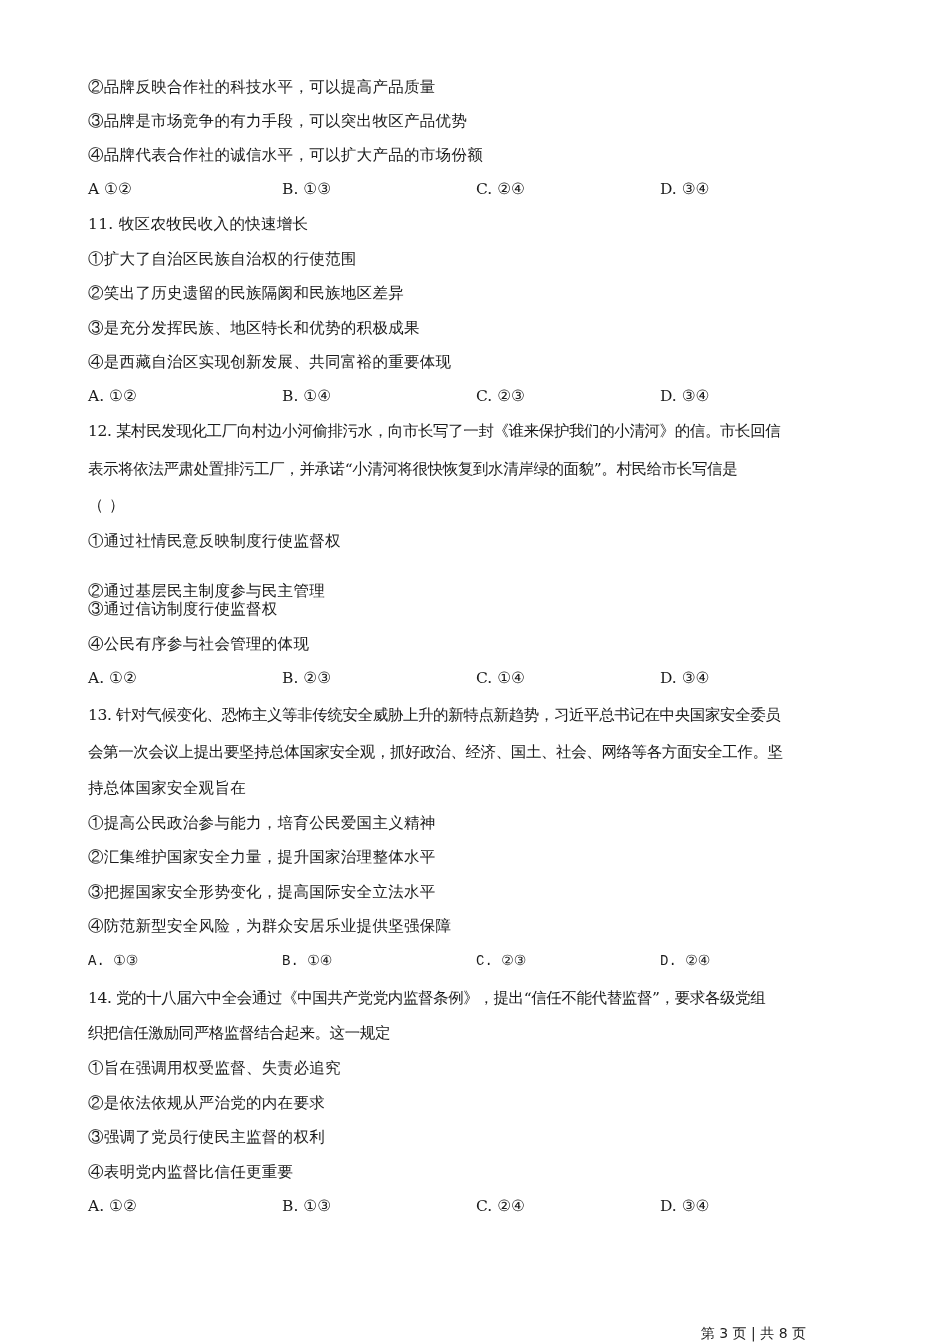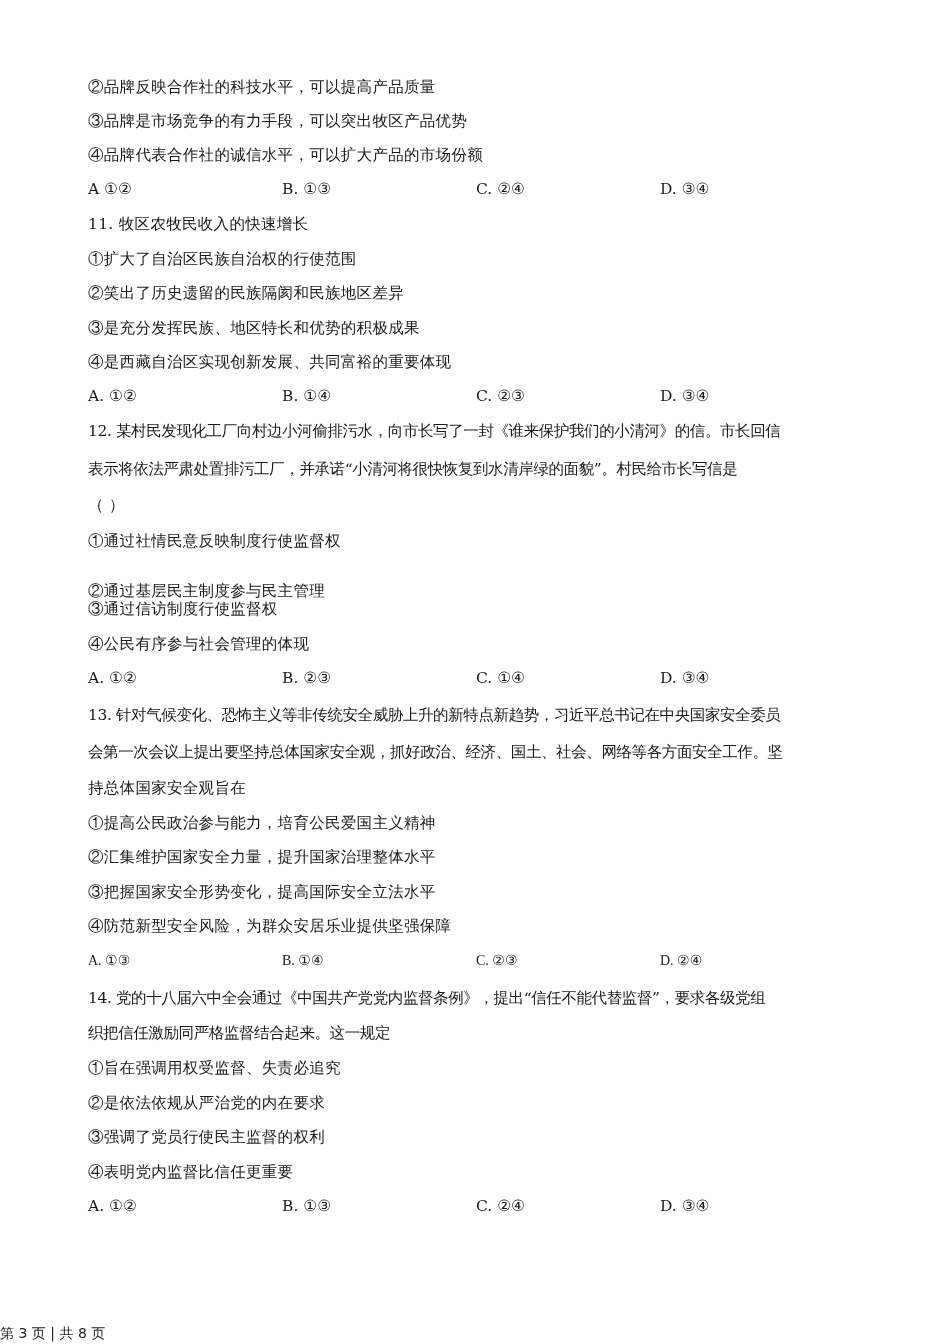--- a/index.html
+++ b/index.html
@@ -44,29 +44,29 @@
   .opt {
     position: absolute;
     top: 0;
     white-space: nowrap;
   }
   .opt.a { left: 0; text-align: right; }
   .opt.b { left: 194px; }
   .opt.c { left: 388px; text-align: center; }
   .opt.d { left: 572px; }
   .opts.mono .opt {
-    font-family: Liberation Serif, serif;
+    font-family: Liberation Mono, monospace;
     font-size: 14px;
   }
   .footer {
     position: absolute;
     top: 1324px;
     left: 0;
     width: 806px;
-    text-align: left;
+    text-align: right;
     font-size: 14px;
     line-height: 18px;
     font-family: "DejaVu Sans", "Liberation Sans", sans-serif;
     color: #222;
   }
 </style>
 </head>
 <body>
 
 <div class="page">

